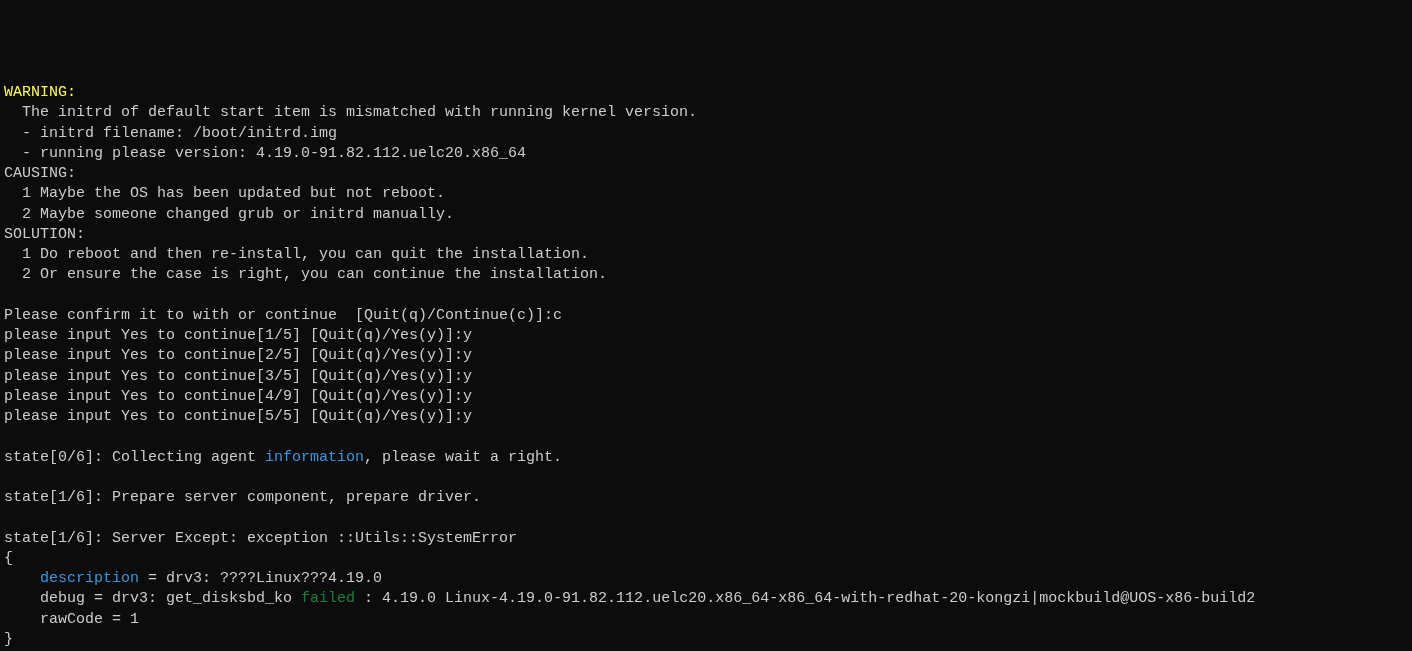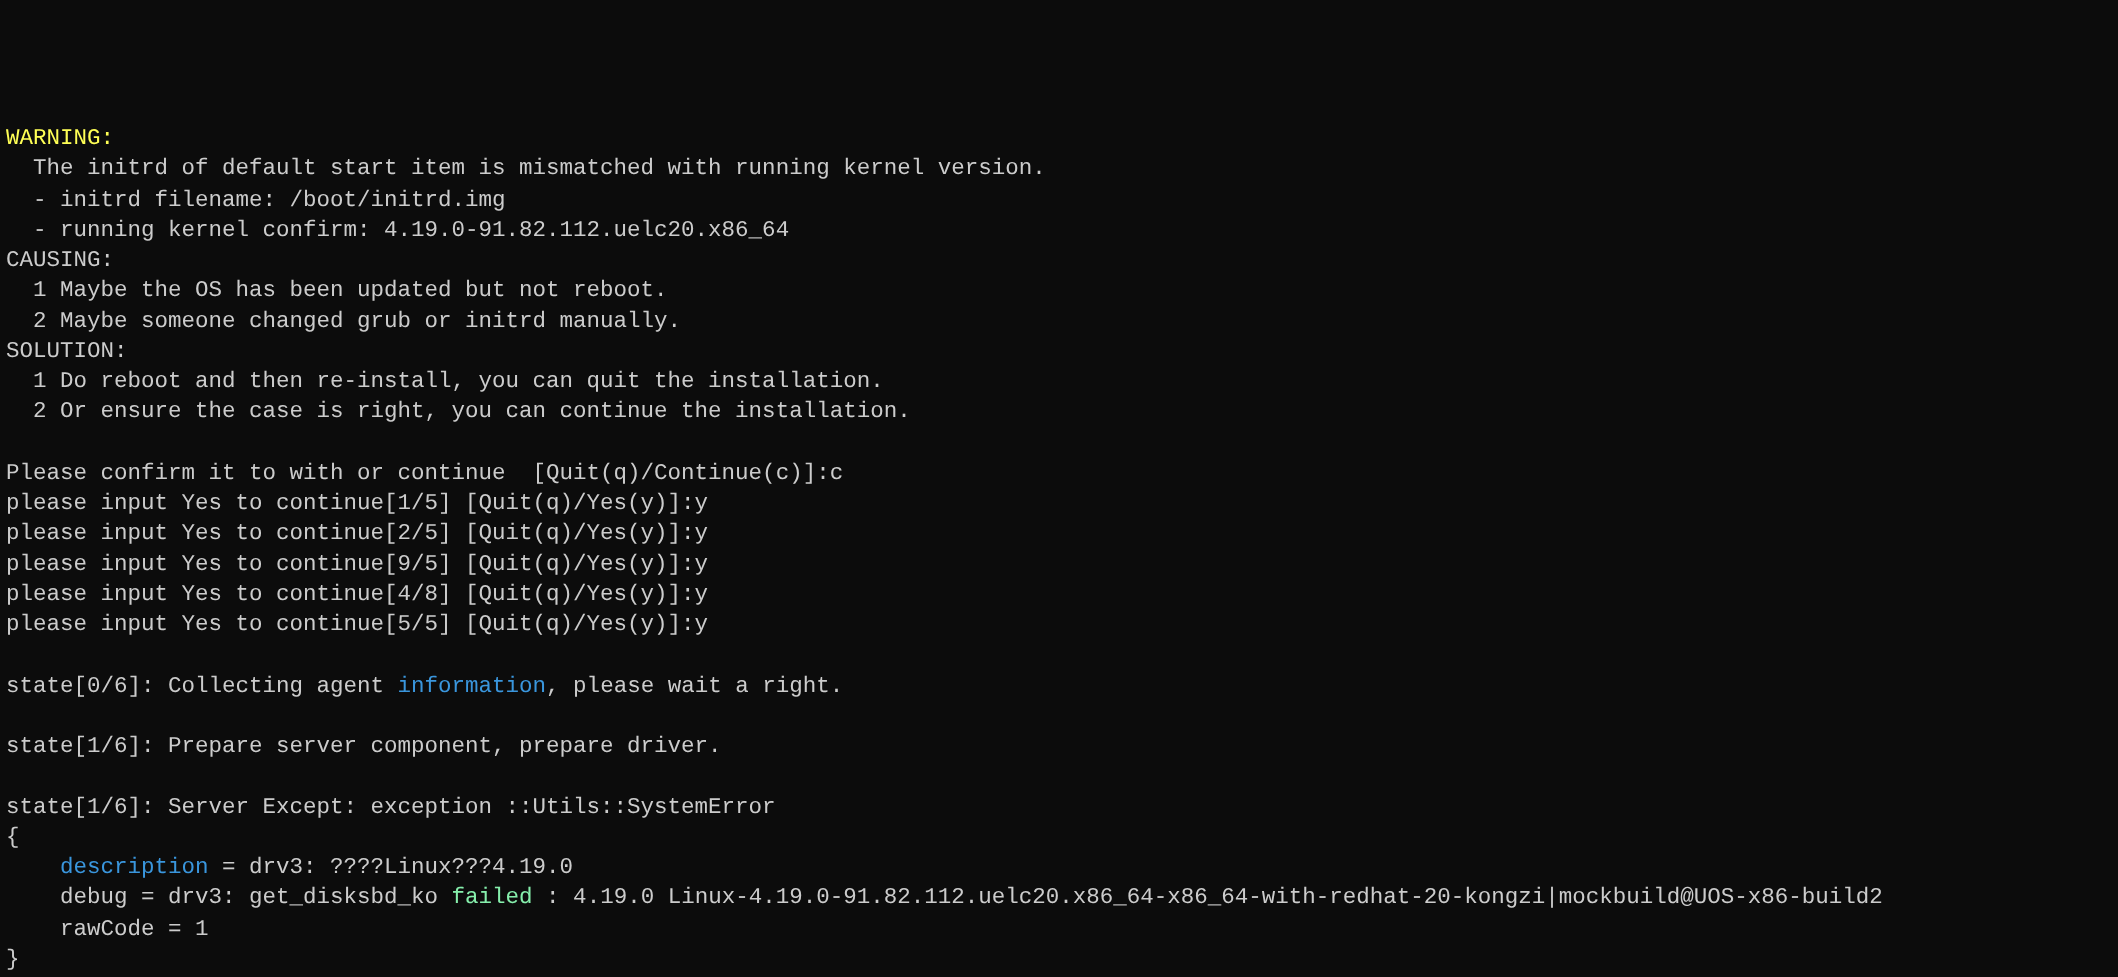--- a/index.html
+++ b/index.html
@@ -20,44 +20,44 @@
       overflow: hidden;
     }
     .yellow {
       color: #ffff55;
     }
     .cyan {
       color: #3a96dd;
       text-align: center;
     }
     .red {
-      color: #86efac;
+      color: #15803d;
     }
   </style>
 </head>
 <body>
 
 
 
 <div><span class="yellow">WARNING:</span>
 <span>  The initrd of default start item is mismatched with running kernel version.</span>
 <span>  - initrd filename: /boot/initrd.img</span>
-<span>  - running kernel confirm: 4.19.0-91.82.112.uelc20.x86_64</span>
+<span>  - running please version: 4.19.0-91.82.112.uelc20.x86_64</span>
 <span>CAUSING:</span>
 <span>  1 Maybe the OS has been updated but not reboot.</span>
 <span>  2 Maybe someone changed grub or initrd manually.</span>
 <span>SOLUTION:</span>
 <span>  1 Do reboot and then re-install, you can quit the installation.</span>
 <span>  2 Or ensure the case is right, you can continue the installation.</span>
 
 <span>Please confirm it to with or continue  [Quit(q)/Continue(c)]:c</span>
 <span>please input Yes to continue[1/5] [Quit(q)/Yes(y)]:y</span>
 <span>please input Yes to continue[2/5] [Quit(q)/Yes(y)]:y</span>
-<span>please input Yes to continue[9/5] [Quit(q)/Yes(y)]:y</span>
-<span>please input Yes to continue[4/8] [Quit(q)/Yes(y)]:y</span>
+<span>please input Yes to continue[3/5] [Quit(q)/Yes(y)]:y</span>
+<span>please input Yes to continue[4/9] [Quit(q)/Yes(y)]:y</span>
 <span>please input Yes to continue[5/5] [Quit(q)/Yes(y)]:y</span>
 
 <span>state[0/6]: Collecting agent </span><span class="cyan">information</span><span>, please wait a right.</span>
 
 <span>state[1/6]: Prepare server component, prepare driver.</span>
 
 <span>state[1/6]: Server Except: exception ::Utils::SystemError</span>
 <span>{</span>
 <span class="cyan">    description</span><span> = drv3: ????Linux???4.19.0</span>
 <span>    debug = drv3: get_disksbd_ko </span><span class="red">failed</span><span> : 4.19.0 Linux-4.19.0-91.82.112.uelc20.x86_64-x86_64-with-redhat-20-kongzi|mockbuild@UOS-x86-build2</span>

